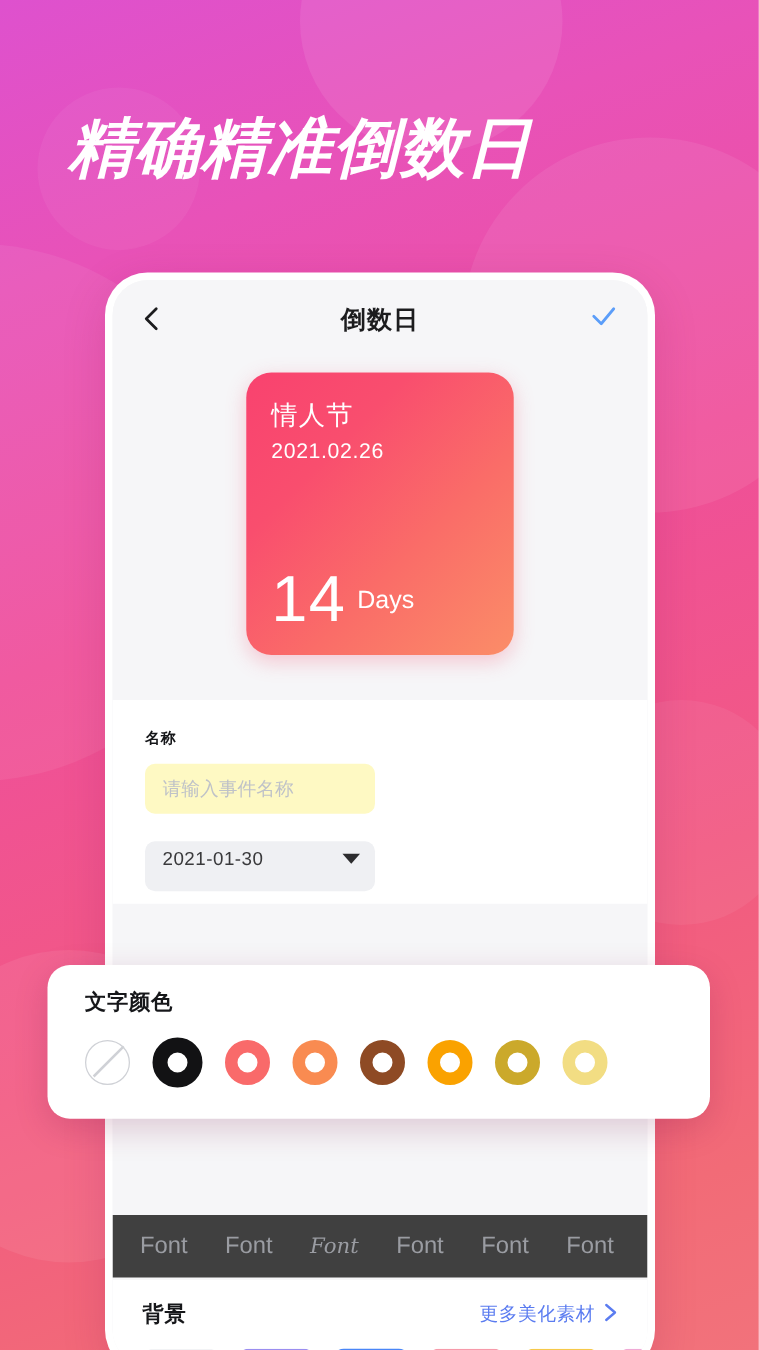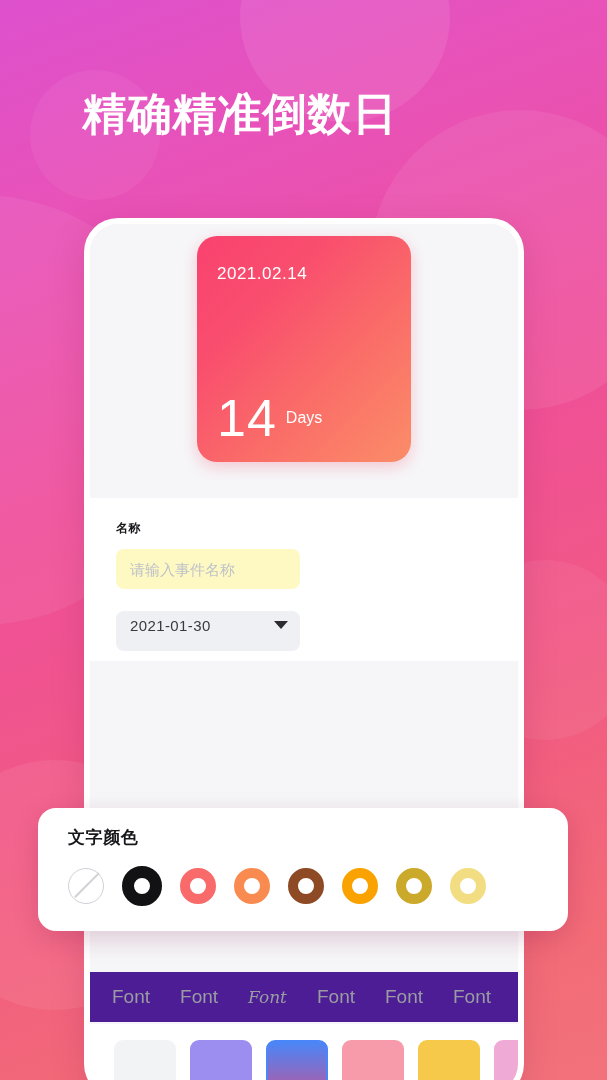--- a/index.html
+++ b/index.html
@@ -31,24 +31,25 @@
   .blob-6 { width: 130px; height: 130px; left: 30px;   top: 70px;  background: rgba(255,255,255,0.05); }
 
   
   .headline {
     position: absolute;
     top: 88px;
     left: 0;
     width: 480px;
     text-align: center;
     color: #ffffff;
-    font-size: 44px;
+    font-size: 52px;
     font-weight: bold;
     letter-spacing: 1px;
     line-height: 1.2;
+    font-style: italic;
   }
 
   
   .phone {
     position: absolute;
     left: 84px;
     top: 218px;
     width: 440px;
     height: 880px;
     background: #ffffff;
@@ -133,21 +134,21 @@
   }
   .card-number {
     color: #ffffff;
     font-size: 52px;
     font-weight: 300;
     line-height: 1;
     letter-spacing: 1px;
   }
   .card-unit {
     color: #ffffff;
-    font-size: 16px;
+    font-size: 20px;
     font-weight: 400;
   }
 
   
   .form {
     background: #ffffff;
     padding: 22px 26px 10px 26px;
   }
   .field-label {
     font-size: 12px;
@@ -195,21 +196,21 @@
     border-top: 8px solid #2c2c2e;
   }
 
   
   .font-strip {
     position: absolute;
     left: 0;
     top: 748px;
     width: 100%;
     height: 50px;
-    background: #4c1d95;
+    background: #404040;
     display: flex;
     align-items: center;
     padding: 0 0 0 22px;
     gap: 30px;
     overflow: hidden;
   }
   .font-item {
     font-size: 19px;
     color: #9a9ca2;
     white-space: nowrap;
@@ -260,21 +261,21 @@
     border-radius: 9px;
     flex: none;
     border: 2px solid transparent;
   }
   .bg-thumb.selected { border: 2px solid #4a86f7; }
 
   
   .color-panel {
     position: absolute;
     left: 38px;
-    top: 808px;
+    top: 772px;
     width: 530px;
     height: 123px;
     background: #ffffff;
     border-radius: 18px;
     box-shadow: 0 8px 26px rgba(120, 20, 70, 0.20);
     padding: 18px 26px 0 30px;
     z-index: 20;
   }
   .color-panel-title {
     font-size: 17px;
@@ -329,25 +330,43 @@
 <div class="blob blob-3"></div>
 <div class="blob blob-4"></div>
 <div class="blob blob-5"></div>
 <div class="blob blob-6"></div>
 
 <div class="headline">精确精准倒数日</div>
 
 <div class="phone">
   <div class="screen">
 
+    <div class="appbar">
+      <div class="appbar-back">
+        <span>
+          <svg width="14" height="22" viewBox="0 0 14 22">
+            <polyline points="11,3 3,11 11,19" fill="none" stroke="#1c1c1e" stroke-width="2.2" stroke-linecap="round" stroke-linejoin="round"></polyline>
+          </svg>
+        </span>
+      </div>
+      <div class="appbar-title">倒数日</div>
+      <div class="appbar-check">
+        <span>
+          <svg width="22" height="20" viewBox="0 0 22 20">
+            <polyline points="3,10 9,16 19,4" fill="none" stroke="#5b9df9" stroke-width="2.2" stroke-linecap="round" stroke-linejoin="round"></polyline>
+          </svg>
+        </span>
+      </div>
+    </div>
 
     <div class="preview-area">
       <div class="count-card">
         <div>
-          <div class="card-date">2021.02.14</div>
+          <div class="card-title">情人节</div>
+          <div class="card-date">2021.02.26</div>
         </div>
         <div class="card-bottom">
           <span class="card-number">14</span>
           <span class="card-unit">Days</span>
         </div>
       </div>
     </div>
 
     <div class="form">
       <div class="field-label">名称</div>
@@ -363,20 +382,31 @@
     <div class="font-strip" id="font-strip">
         <div class="font-item">Font</div>
         <div class="font-item">Font</div>
         <div class="font-item script">Font</div>
         <div class="font-item">Font</div>
         <div class="font-item">Font</div>
         <div class="font-item">Font</div>
       </div>
 
     <div class="bg-section">
+      <div class="bg-head">
+        <span class="bg-title">背景</span>
+        <span class="bg-more">
+          <span>更多美化素材</span>
+          <span>
+            <svg width="11" height="16" viewBox="0 0 11 16">
+              <polyline points="2,2 9,8 2,14" fill="none" stroke="#5b7cf0" stroke-width="1.9" stroke-linecap="round" stroke-linejoin="round"></polyline>
+            </svg>
+          </span>
+        </span>
+      </div>
       <div class="bg-thumbs" id="bg-thumbs">
           <div class="bg-thumb" style="background: rgb(242, 243, 245);"></div>
           <div class="bg-thumb" style="background: rgb(155, 142, 240);"></div>
           <div class="bg-thumb selected" style="background: linear-gradient(rgb(74, 134, 247) 0%, rgb(232, 68, 122) 100%);"></div>
           <div class="bg-thumb" style="background: rgb(247, 154, 170);"></div>
           <div class="bg-thumb" style="background: rgb(246, 201, 74);"></div>
           <div class="bg-thumb" style="background: rgb(240, 170, 214);"></div>
         </div>
     </div>
 

